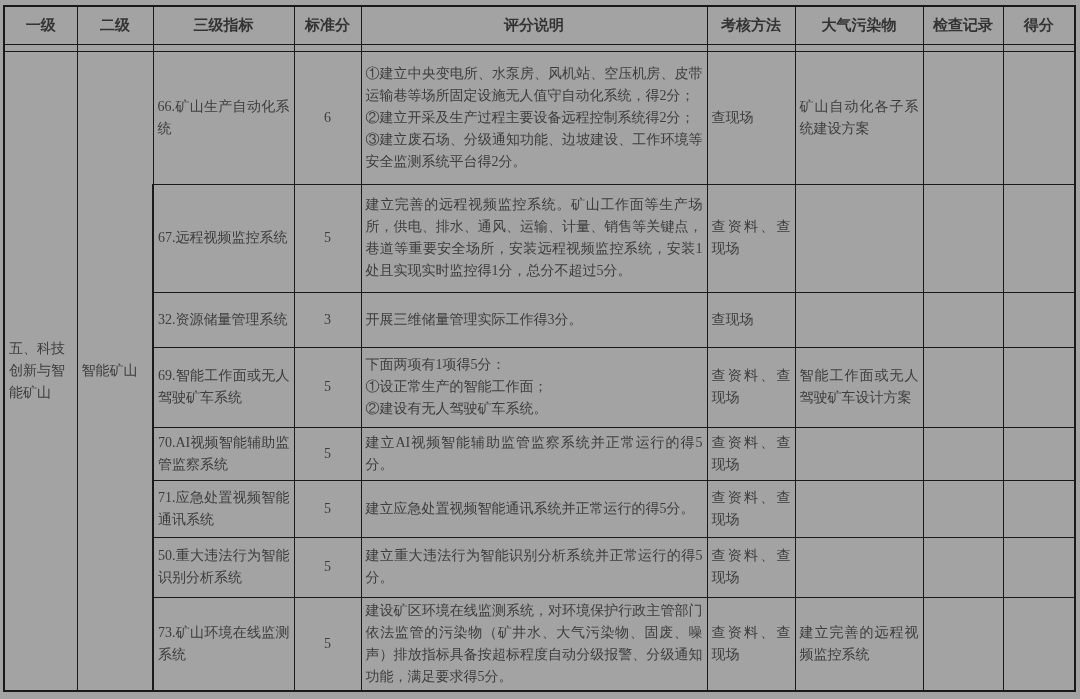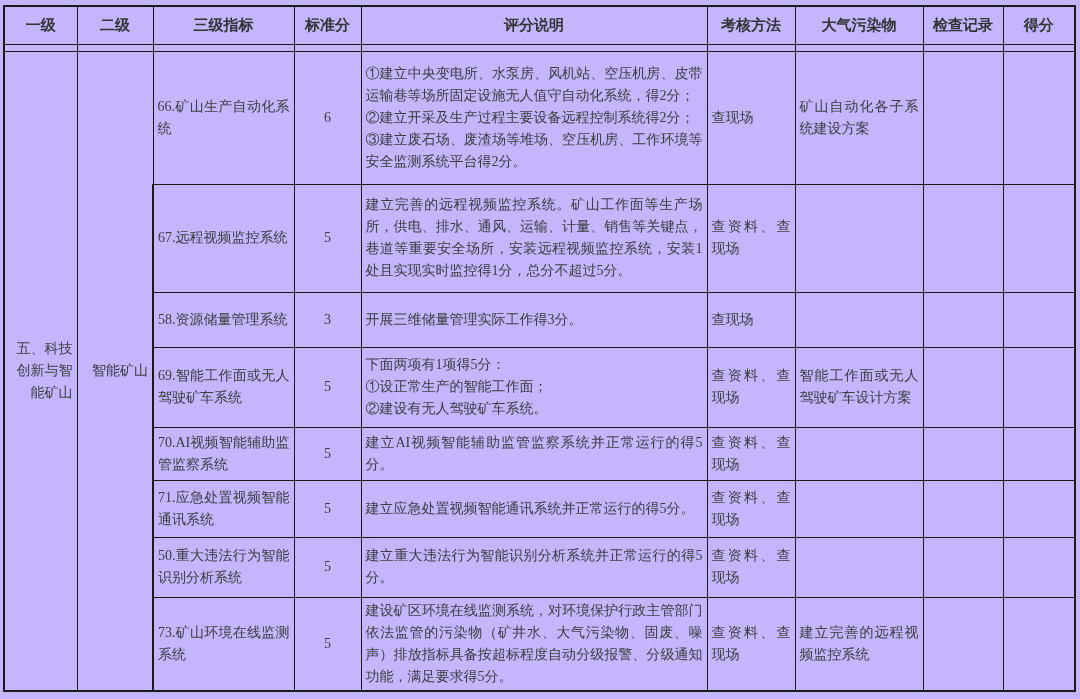--- a/index.html
+++ b/index.html
@@ -5,21 +5,21 @@
   html, body {
     margin: 0;
     padding: 0;
     background: #ffffff;
     font-family: "Liberation Serif", "DejaVu Serif", serif;
   }
   .page {
     position: relative;
     width: 1080px;
     height: 699px;
-    background: #c4b5fd;
+    background: #a3a3a3;
     overflow: hidden;
   }
   table.score-table {
     position: absolute;
     left: 3px;
     top: 5px;
     border-collapse: collapse;
     table-layout: fixed;
     width: 1071px;
     color: #3d3d3d;
@@ -48,21 +48,21 @@
   }
   tr.header-row { height: 38px; }
   
   tr.gap-row td {
     height: 7px;
     border-top: 1px solid #1a1a1a;
     border-bottom: 1px solid #1a1a1a;
     padding: 0;
   }
   td.center { text-align: center; }
-  td.group-cell { text-align: right; padding: 2px 6px; }
+  td.group-cell { text-align: left; padding: 2px 6px; }
   td.indicator { text-align: justify; padding-left: 4px; padding-right: 3px; margin-left: 24px; }
   td.desc { text-align: justify; white-space: pre-line; padding-left: 5px; padding-right: 3px; }
   td.method { text-align: justify; padding-left: 5px; padding-right: 3px; }
   td.basis { text-align: justify; padding-left: 5px; padding-right: 3px; }
 
   tr.r66 { height: 133px; }
   tr.r67 { height: 108px; }
   tr.r68 { height: 55px; }
   tr.r69 { height: 80px; }
   tr.r70 { height: 53px; }
@@ -112,39 +112,39 @@
       <td></td>
     </tr>
 
     <tr class="r66">
       <td class="group-cell" rowspan="8">五、科技创新与智能矿山</td>
       <td class="group-cell" rowspan="8">智能矿山</td>
       <td class="indicator">66.矿山生产自动化系统</td>
       <td class="center">6</td>
       <td class="desc">①建立中央变电所、水泵房、风机站、空压机房、皮带运输巷等场所固定设施无人值守自动化系统，得2分；
 ②建立开采及生产过程主要设备远程控制系统得2分；
-③建立废石场、废渣场等堆场、空压机房、工作环境等安全监测系统平台得2分。</td>
+③建立废石场、分级通知功能、边坡建设、工作环境等安全监测系统平台得2分。</td>
       <td class="method">查现场</td>
       <td class="basis">矿山自动化各子系统建设方案</td>
       <td></td>
       <td></td>
     </tr>
 
     <tr class="r67">
       <td class="indicator">67.远程视频监控系统</td>
       <td class="center">5</td>
       <td class="desc">建立完善的远程视频监控系统。矿山工作面等生产场所，供电、排水、通风、运输、计量、销售等关键点，巷道等重要安全场所，安装远程视频监控系统，安装1处且实现实时监控得1分，总分不超过5分。</td>
       <td class="method">查资料、查现场</td>
       <td class="basis"></td>
       <td></td>
       <td></td>
     </tr>
 
     <tr class="r68">
-      <td class="indicator">58.资源储量管理系统</td>
+      <td class="indicator">32.资源储量管理系统</td>
       <td class="center">3</td>
       <td class="desc">开展三维储量管理实际工作得3分。</td>
       <td class="method">查现场</td>
       <td class="basis"></td>
       <td></td>
       <td></td>
     </tr>
 
     <tr class="r69">
       <td class="indicator">69.智能工作面或无人驾驶矿车系统</td>

